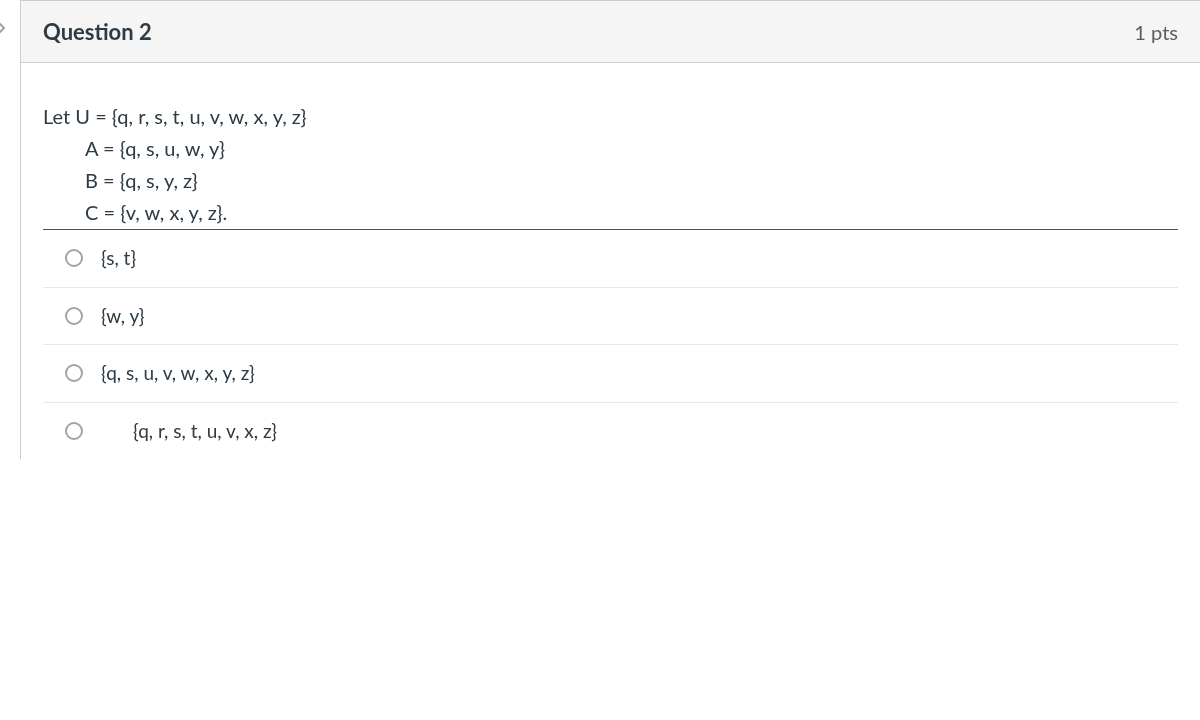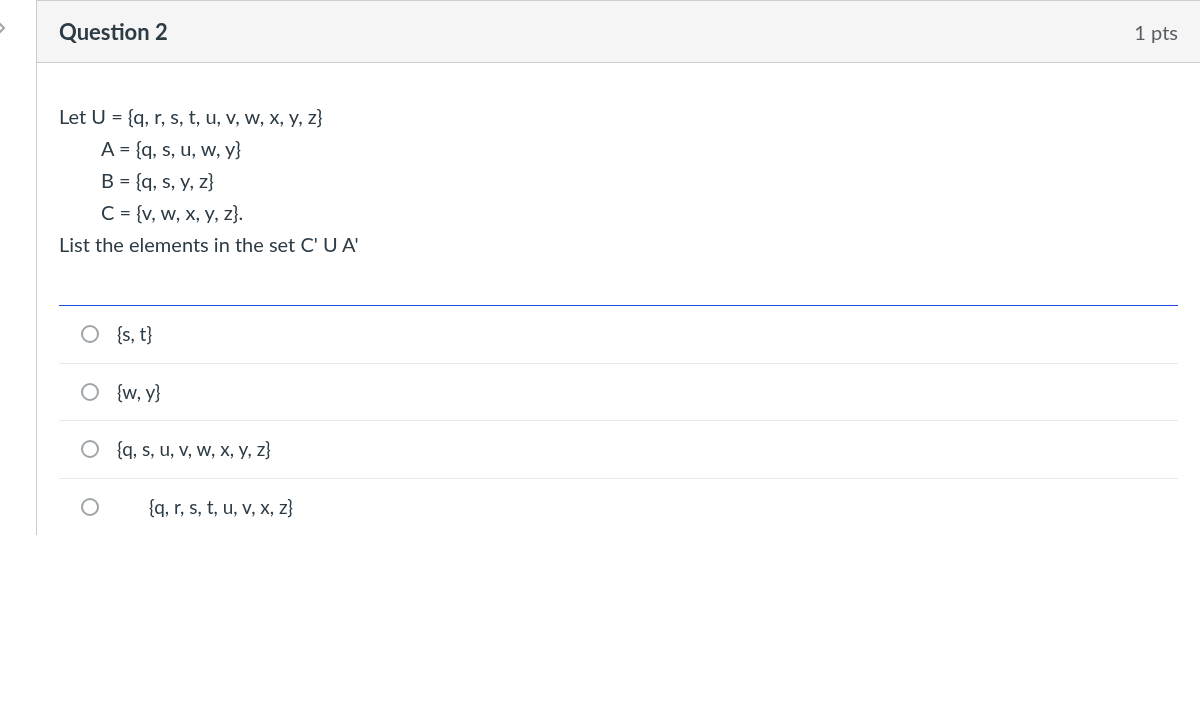--- a/index.html
+++ b/index.html
@@ -11,21 +11,21 @@
       font-family: "Lato", "Helvetica Neue", Helvetica, Arial, sans-serif;
       background: #fff;
       color: #2d3b45;
       font-size: 18px;
       line-height: 1.5;
     }
     .page {
       width: 1200px;
       height: 581px;
       position: relative;
-      padding-left: 18px;
+      padding-left: 2px;
     }
     .chevron {
       position: absolute;
       left: -4px;
       top: 16px;
       color: #6e7377;
       font-size: 18px;
     }
     .question-card {
       margin-left: 18px;
@@ -118,21 +118,20 @@
     </div>
 
     <div class="question-body">
       <div class="stem">
         <div class="stem-line">Let U = {q, r, s, t, u, v, w, x, y, z}</div>
         <div class="stem-line indent">A = {q, s, u, w, y}</div>
         <div class="stem-line indent">B = {q, s, y, z}</div>
         <div class="stem-line indent">C = {v, w, x, y, z}.</div>
       </div>
 
-      <div class="prompt">List the elements in the set C' U A'</div>
 
       <div class="answers">
         <label class="answer-row">
           <input type="radio" name="q2" class="radio" style="">
           <span class="answer-label">{s, t}</span>
         </label>
         <label class="answer-row">
           <input type="radio" name="q2" class="radio" style="">
           <span class="answer-label">{w, y}</span>
         </label>

